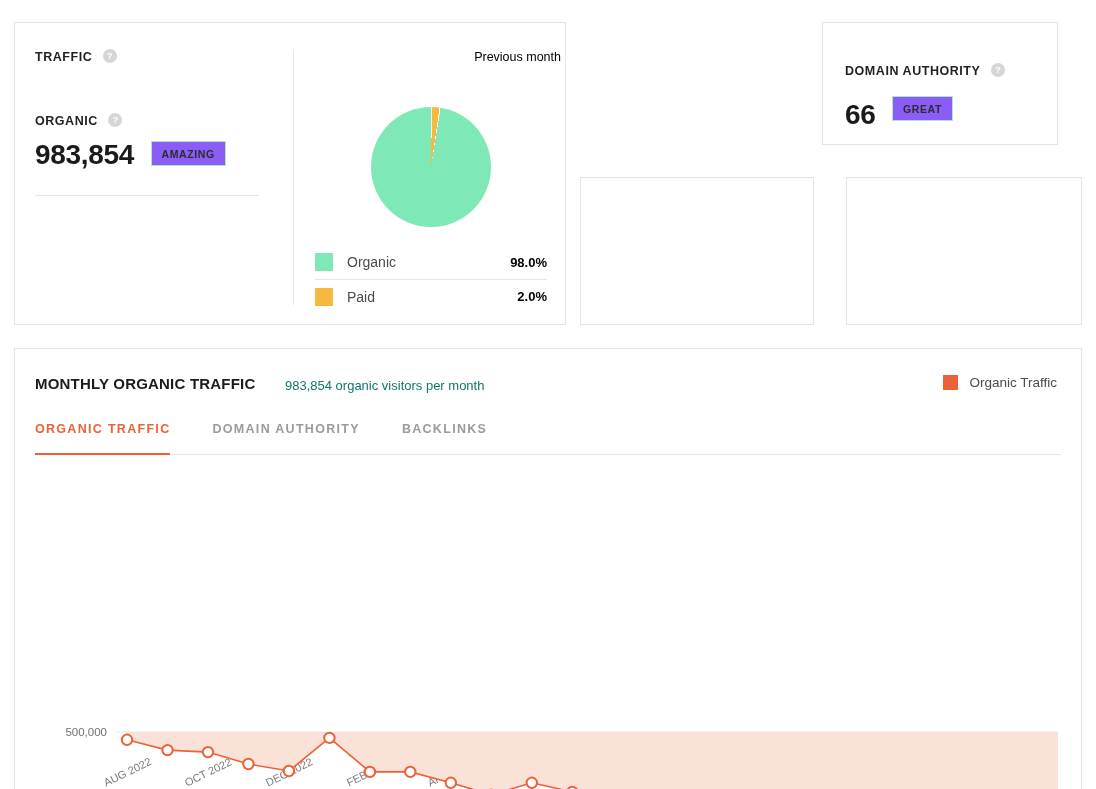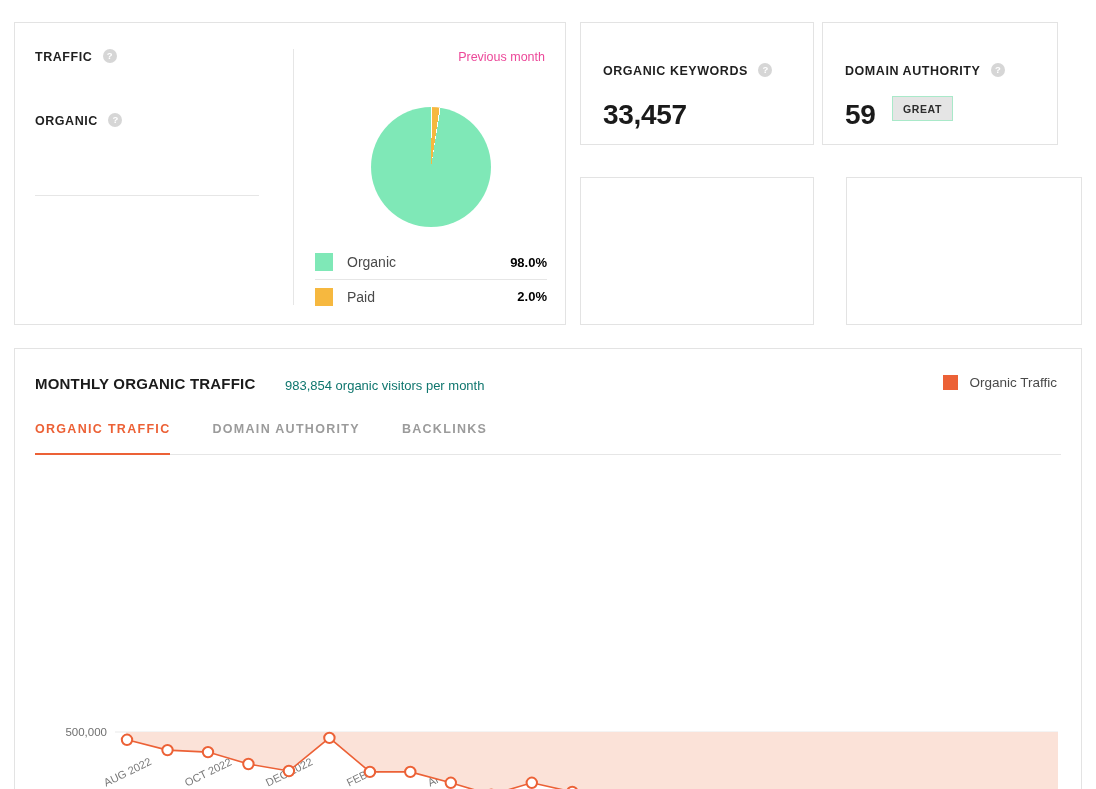--- a/index.html
+++ b/index.html
@@ -50,43 +50,43 @@
     font-size: 28px;
     font-weight: 700;
     letter-spacing: -0.3px;
     color: #1a1a1a;
     display: inline-block;
     vertical-align: middle;
   }
   .badge {
     display: inline-block;
     vertical-align: middle;
-    background: #e5e5e5;
+    background: #8b5cf6;
     border: 1px solid #a9e9c9;
     color: #2c2c2c;
     font-size: 10.5px;
     font-weight: 700;
     letter-spacing: .6px;
     padding: 6px 10px 5px 10px;
     margin-left: 12px;
     position: relative;
     top: -2px;
   }
   .sub-note {
     font-size: 13px;
     color: #555;
     margin-top: 14px;
   }
 
   
   #traffic-card { left: 14px; top: 6px; width: 552px; height: 303px; }
   #traffic-head { position: absolute; left: 20px; top: 24px; }
   #previous-month {
-    position: absolute; right: 20px; top: 27px;
-    font-size: 12.5px; color: #ec4899; text-align: right;
+    position: absolute; right: 4px; top: 27px;
+    font-size: 12.5px; color: #000000; text-align: right;
   }
   .metric-block { position: absolute; left: 20px; }
   #organic-block { top: 88px; }
   #paid-block { top: 188px; }
   .metric-label { margin-bottom: 10px; }
   .metric-divider {
     position: absolute; left: 20px; top: 172px;
     width: 224px; height: 1px; background: #e6e6e6;
   }
   .vrule {
@@ -181,20 +181,24 @@
       <span class="card-label">TRAFFIC</span>
       <span class="help-icon">?</span>
     </div>
     <div id="previous-month">Previous month</div>
 
     <div class="metric-block" id="organic-block">
       <div class="metric-label">
         <span class="card-label">ORGANIC</span>
         <span class="help-icon">?</span>
       </div>
+      <div>
+        <span class="big-number">983,854</span>
+        <span class="badge">AMAZING</span>
+      </div>
     </div>
 
     <div class="metric-divider"></div>
 
 
     <div class="vrule"></div>
 
     <div id="pie"></div>
 
     <div id="pie-legend">
@@ -204,40 +208,29 @@
         <span class="legend-pct">98.0%</span>
       </div>
       <div class="legend-row">
         <span class="swatch sw-paid"></span>
         <span class="legend-name">Paid</span>
         <span class="legend-pct">2.0%</span>
       </div>
     </div>
   </div>
 
-  <div class="card" id="kw-card">
-    <div class="kv" id="kw-kv">
-      <div>
-        <span class="card-label">ORGANIC KEYWORDS</span>
-        <span class="help-icon">?</span>
-      </div>
-      <div class="kv-line">
-        <span class="big-number">33,457</span>
-      </div>
-    </div>
-  </div>
 
   <div class="card" id="da-card">
     <div class="kv" id="da-kv">
       <div>
         <span class="card-label">DOMAIN AUTHORITY</span>
         <span class="help-icon">?</span>
       </div>
       <div class="kv-line">
-        <span class="big-number">59</span>
+        <span class="big-number">66</span>
         <span class="badge">GREAT</span>
       </div>
     </div>
   </div>
 
   <div class="card" id="pkw-card">
     <div class="kv" id="pkw-kv">
       <div>
         <span class="card-label">PAID KEYWORDS</span>
         <span class="help-icon">?</span>

